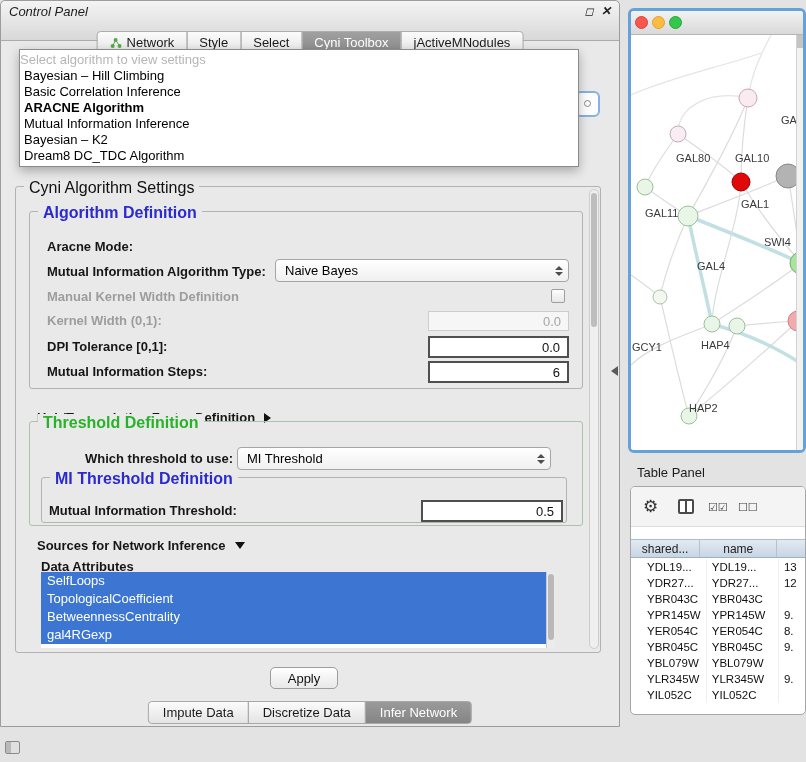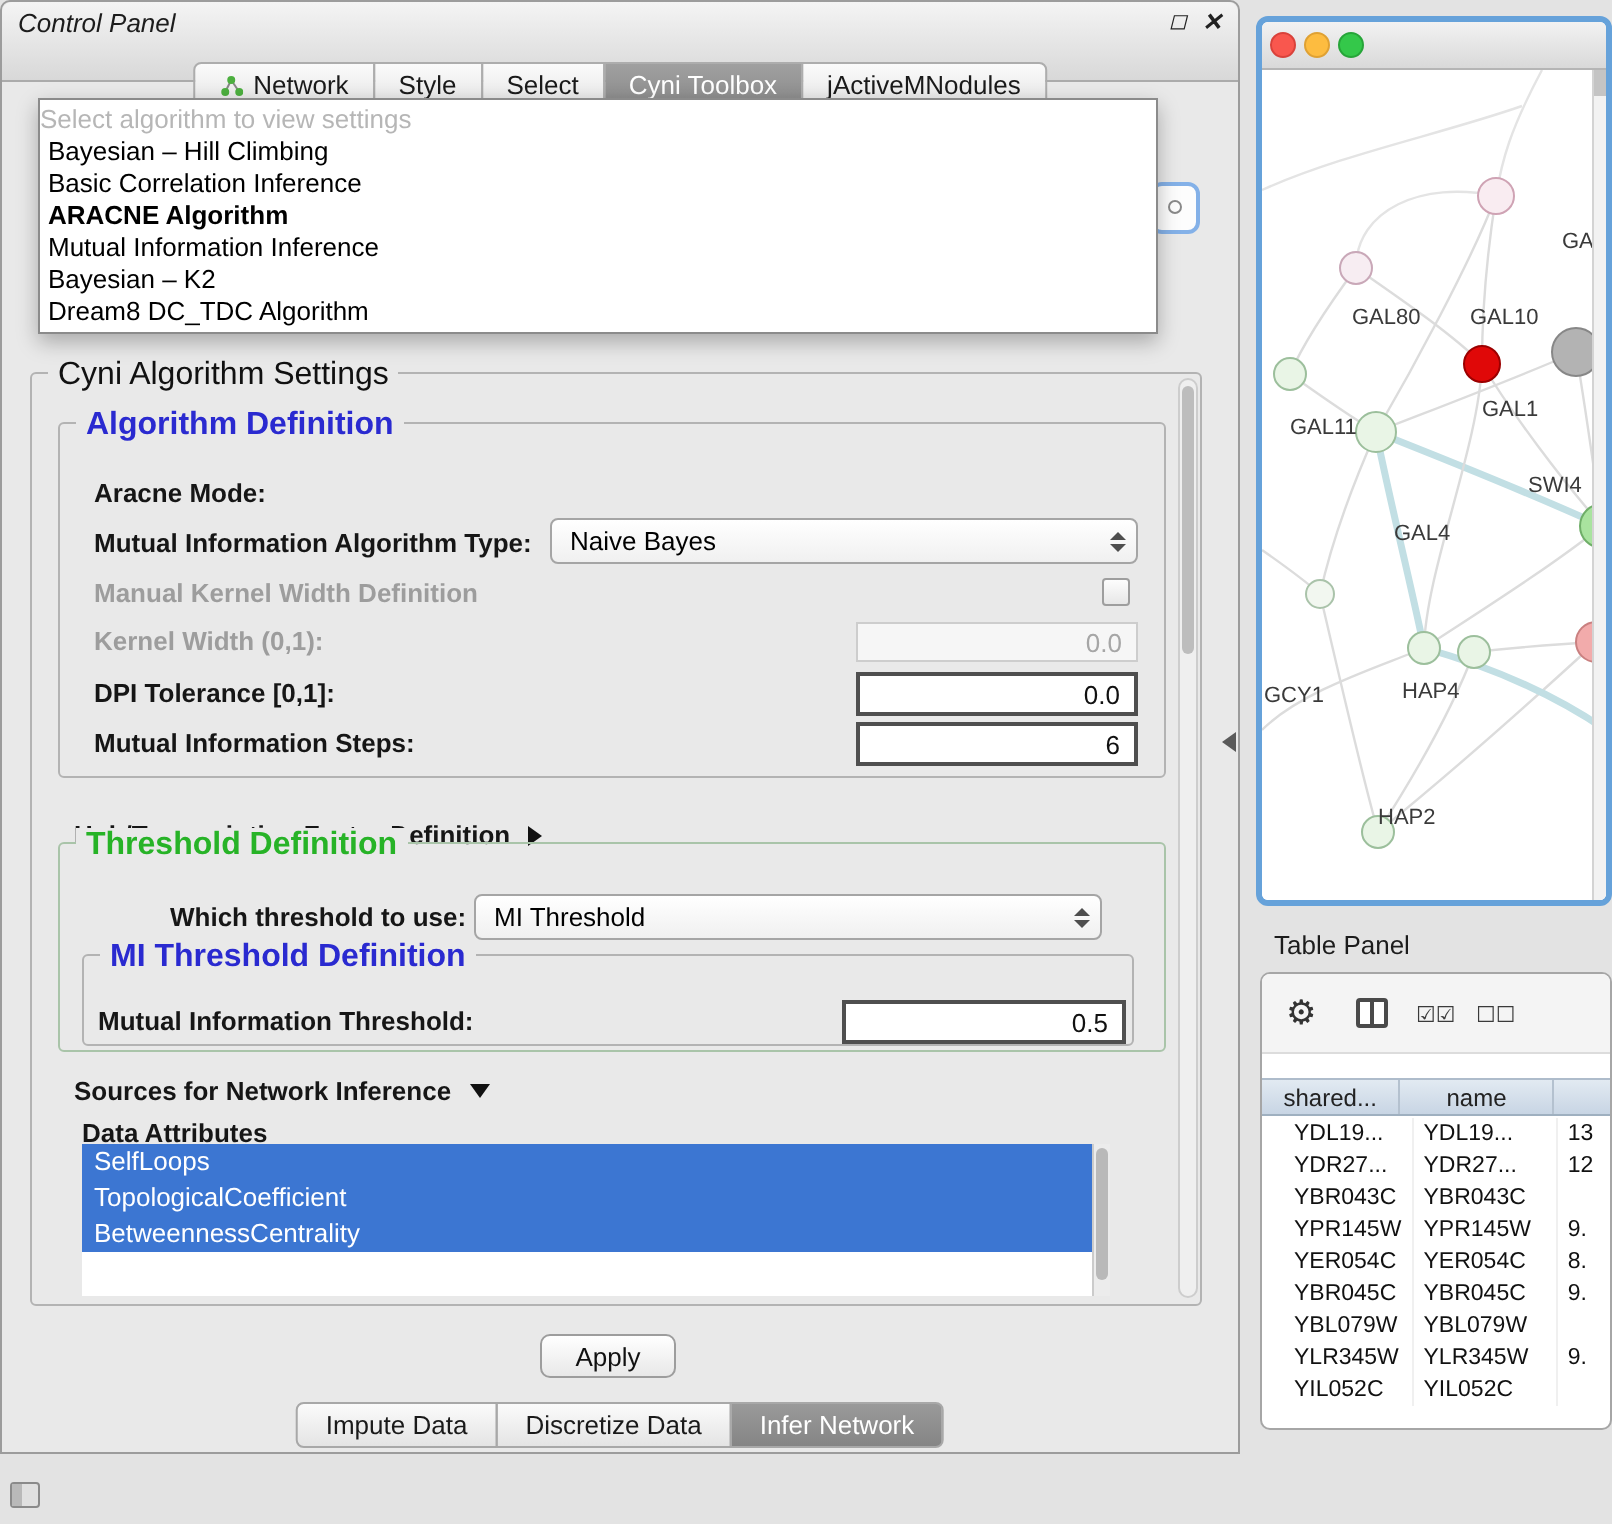--- a/index.html
+++ b/index.html
@@ -269,20 +269,21 @@
     <span class="tri-down-lg"></span>
   </div>
 
   <span class="label" style="left:40px; top:558px;">Data Attributes</span>
 
   <div class="attr-list">
     <div>
         <div class="attr-item">SelfLoops</div>
         <div class="attr-item">TopologicalCoefficient</div>
         <div class="attr-item">BetweennessCentrality</div>
+        <div class="attr-item">gal4RGexp</div>
       </div>
     <div class="attr-scroll">
       <div class="attr-thumb"></div>
     </div>
   </div>
 
   <div class="vscroll">
     <div class="vthumb"></div>
   </div>
 

